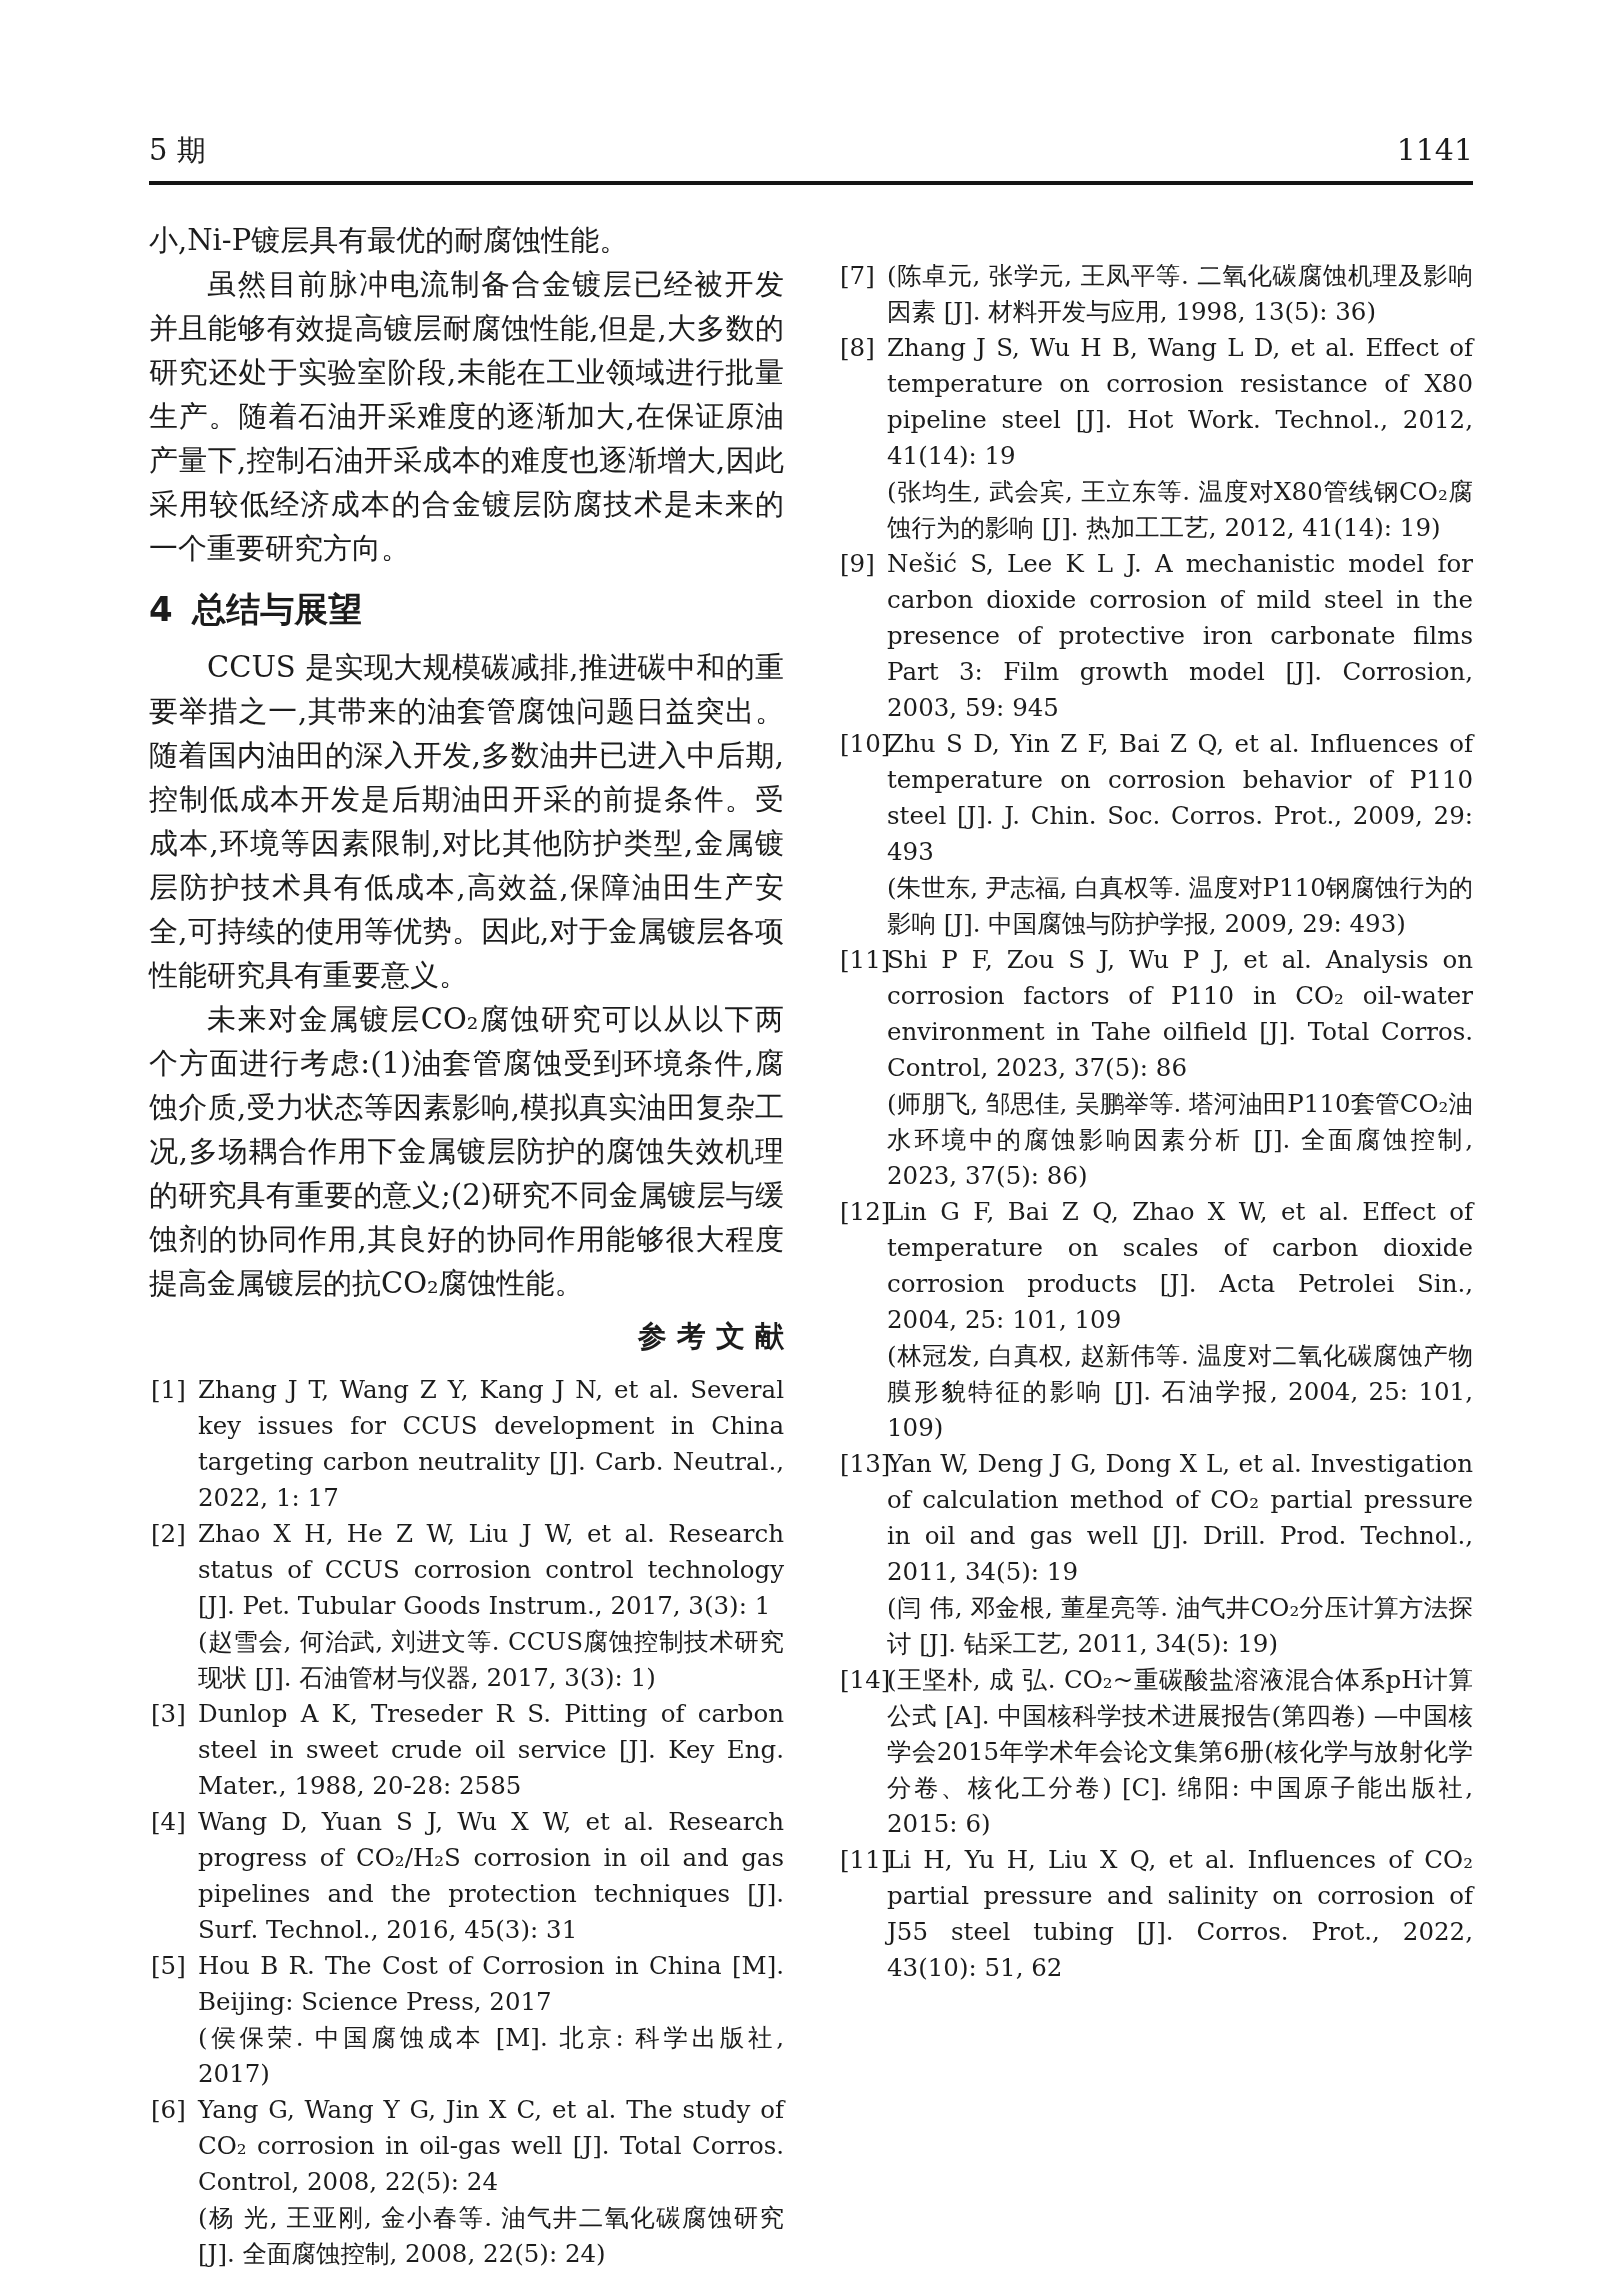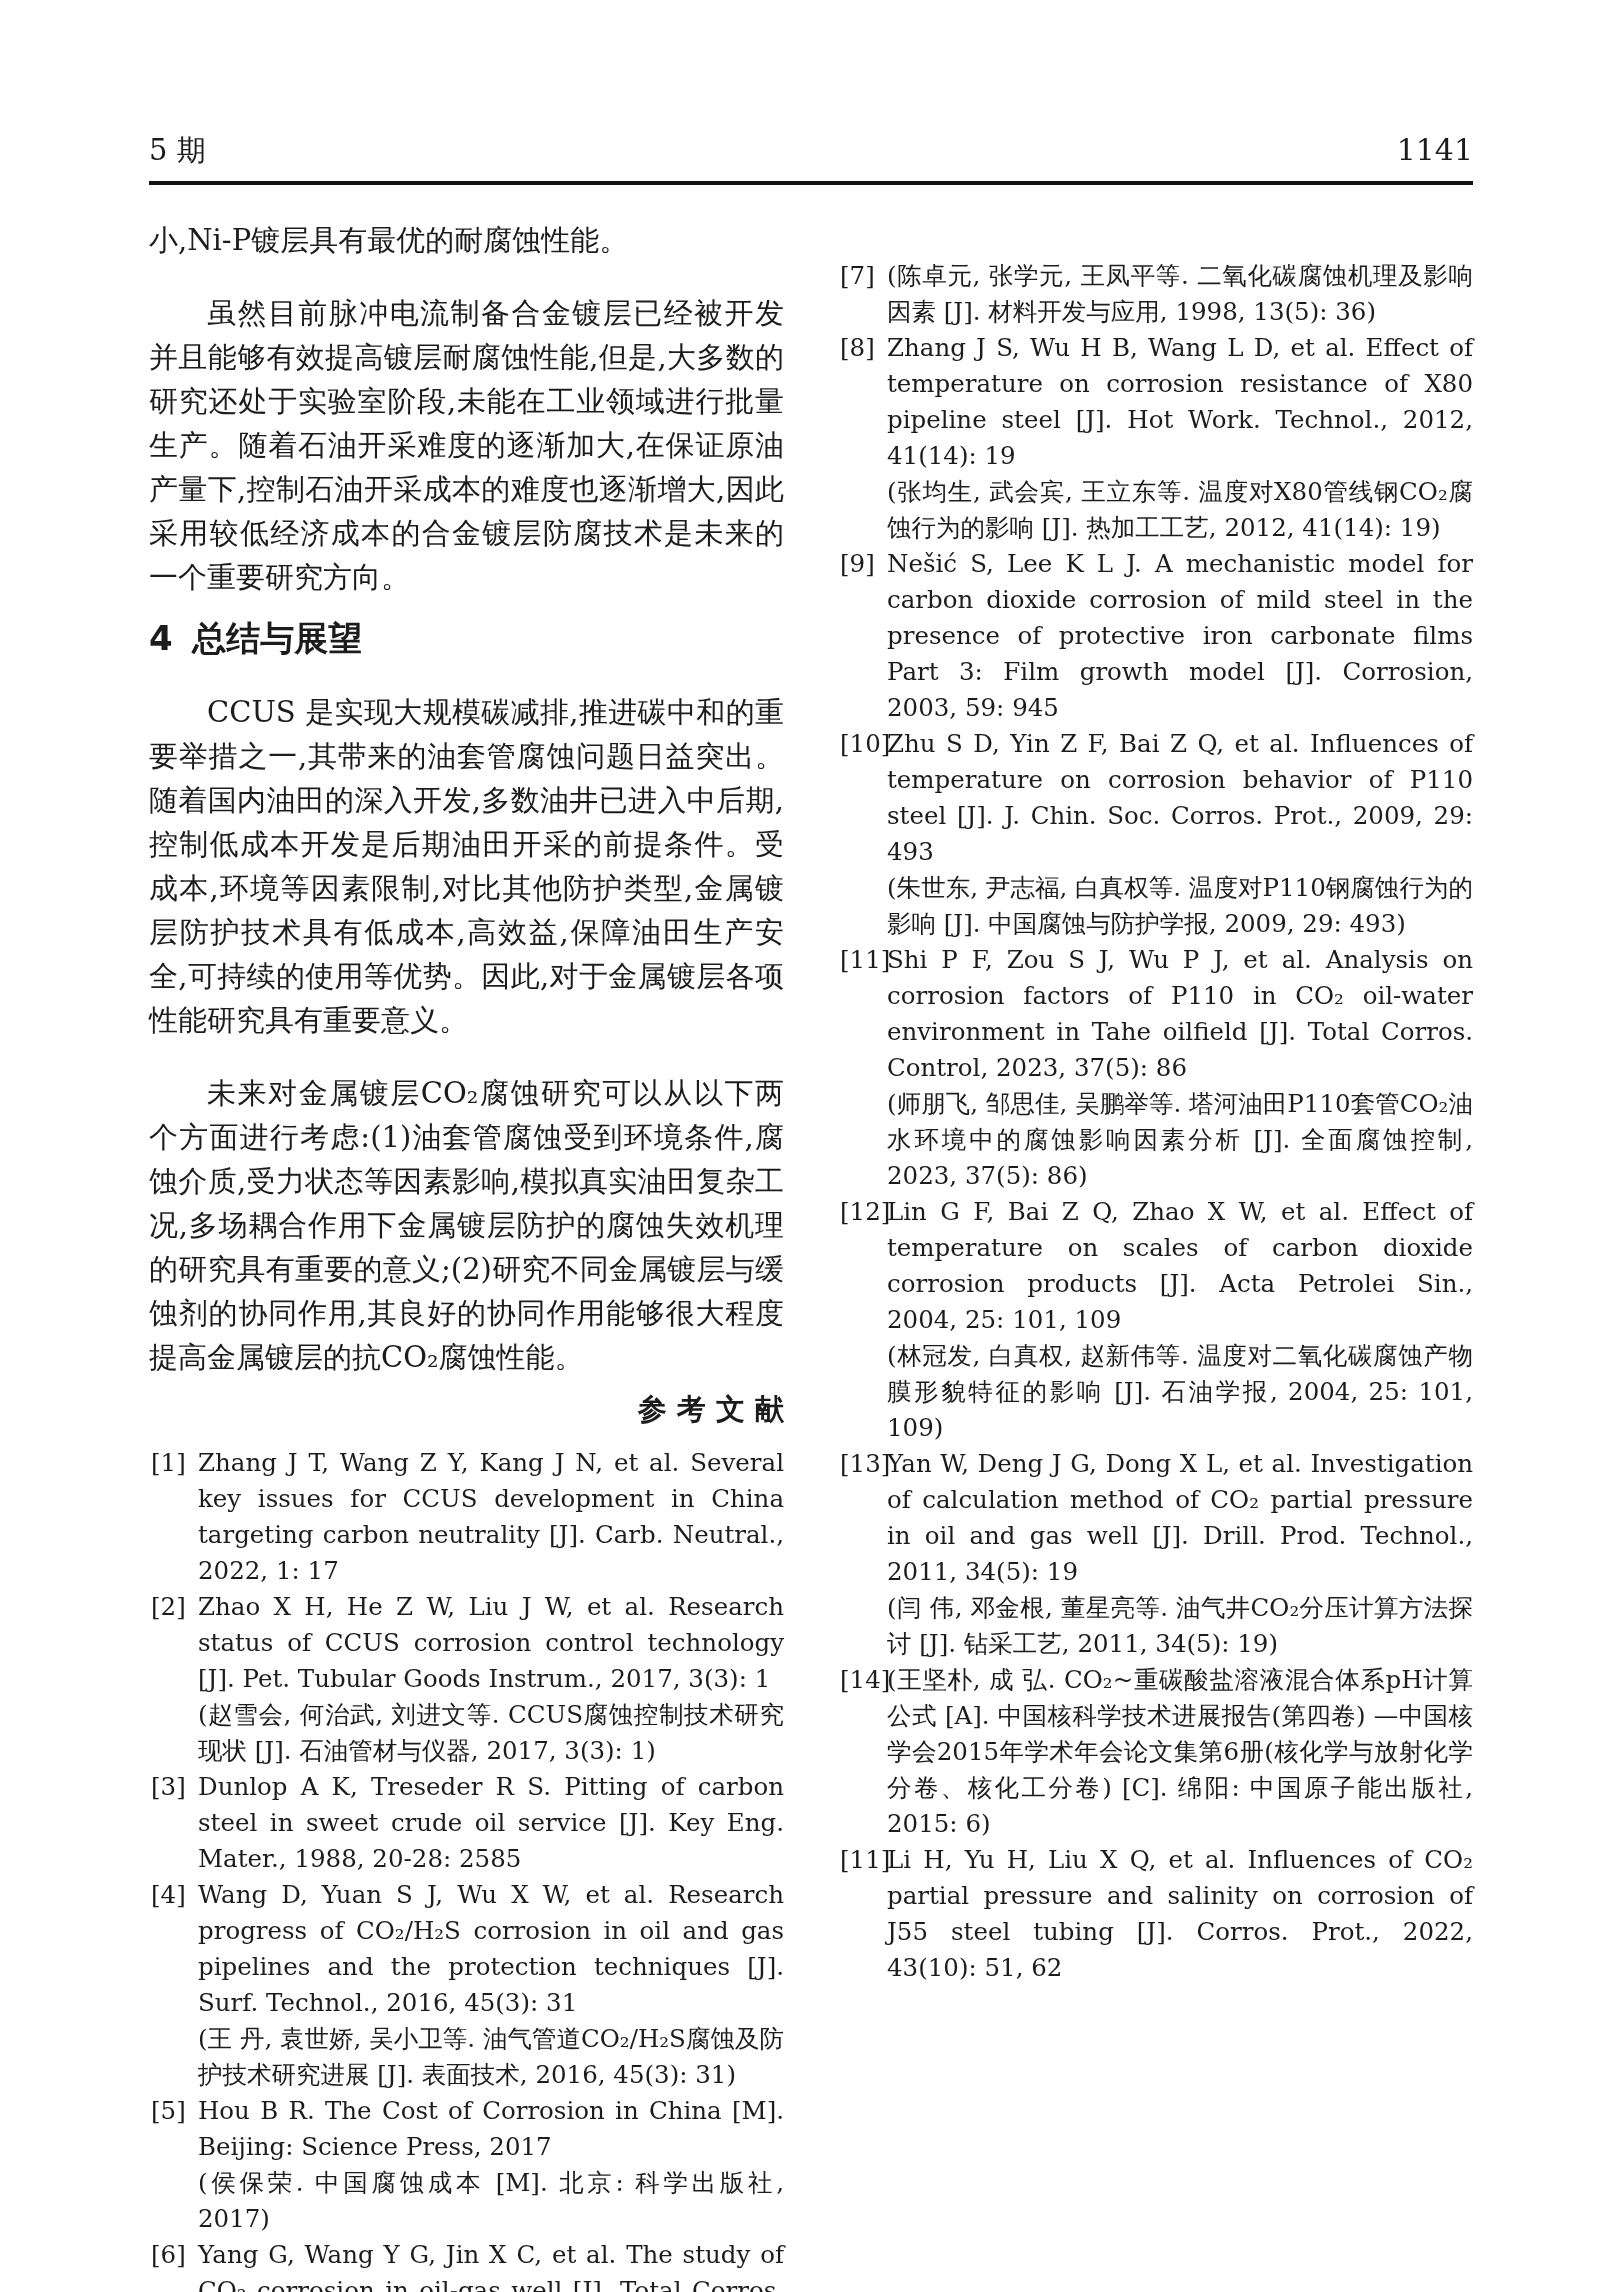--- a/index.html
+++ b/index.html
@@ -21,21 +21,21 @@
   .rule {
     position:absolute; top:181px; left:149px; width:1324px; height:3.9px;
     background:#151515;
   }
   .content {
     position:absolute; top:218px; left:149px; width:1324px;
     display:flex; gap:54px;
   }
   .col { width:635px; }
   .bodytext { font-size:29px; line-height:44px; text-align:justify; }
-  .indent { text-indent:2em;margin-top:29px; }
+  .indent { text-indent:2em; }
   h2.section {
     font-family:"DejaVu Sans","Liberation Sans",sans-serif;
     font-weight:bold; font-size:34px; line-height:45px;
     margin:16.7px 0 13.7px;
   }
   .section-number { margin-right:19.6px; }
   h3.ref-heading {
     font-family:"DejaVu Sans","Liberation Sans",sans-serif;
     font-weight:bold; font-size:29px; line-height:39px;
     margin:11.8px 0 15.7px;
@@ -81,21 +81,20 @@
         <div class="ref-en">Zhao X H, He Z W, Liu J W, et al. Research status of CCUS corrosion control technology [J]. Pet. Tubular Goods Instrum., 2017, 3(3): 1</div>
         <div class="ref-zh">(赵雪会, 何治武, 刘进文等. CCUS腐蚀控制技术研究现状 [J]. 石油管材与仪器, 2017, 3(3): 1)</div>
       </li>
       <li>
         <span class="ref-label">[3]</span>
         <div class="ref-en">Dunlop A K, Treseder R S. Pitting of carbon steel in sweet crude oil service [J]. Key Eng. Mater., 1988, 20-28: 2585</div>
       </li>
       <li>
         <span class="ref-label">[4]</span>
         <div class="ref-en">Wang D, Yuan S J, Wu X W, et al. Research progress of CO₂/H₂S corrosion in oil and gas pipelines and the protection techniques [J]. Surf. Technol., 2016, 45(3): 31</div>
-        <div class="ref-zh">(王 丹, 袁世娇, 吴小卫等. 油气管道CO₂/H₂S腐蚀及防护技术研究进展 [J]. 表面技术, 2016, 45(3): 31)</div>
       </li>
       <li>
         <span class="ref-label">[5]</span>
         <div class="ref-en">Hou B R. The Cost of Corrosion in China [M]. Beijing: Science Press, 2017</div>
         <div class="ref-zh">(侯保荣. 中国腐蚀成本 [M]. 北京: 科学出版社, 2017)</div>
       </li>
       <li>
         <span class="ref-label">[6]</span>
         <div class="ref-en">Yang G, Wang Y G, Jin X C, et al. The study of CO₂ corrosion in oil-gas well [J]. Total Corros. Control, 2008, 22(5): 24</div>
         <div class="ref-zh">(杨 光, 王亚刚, 金小春等. 油气井二氧化碳腐蚀研究 [J]. 全面腐蚀控制, 2008, 22(5): 24)</div>

